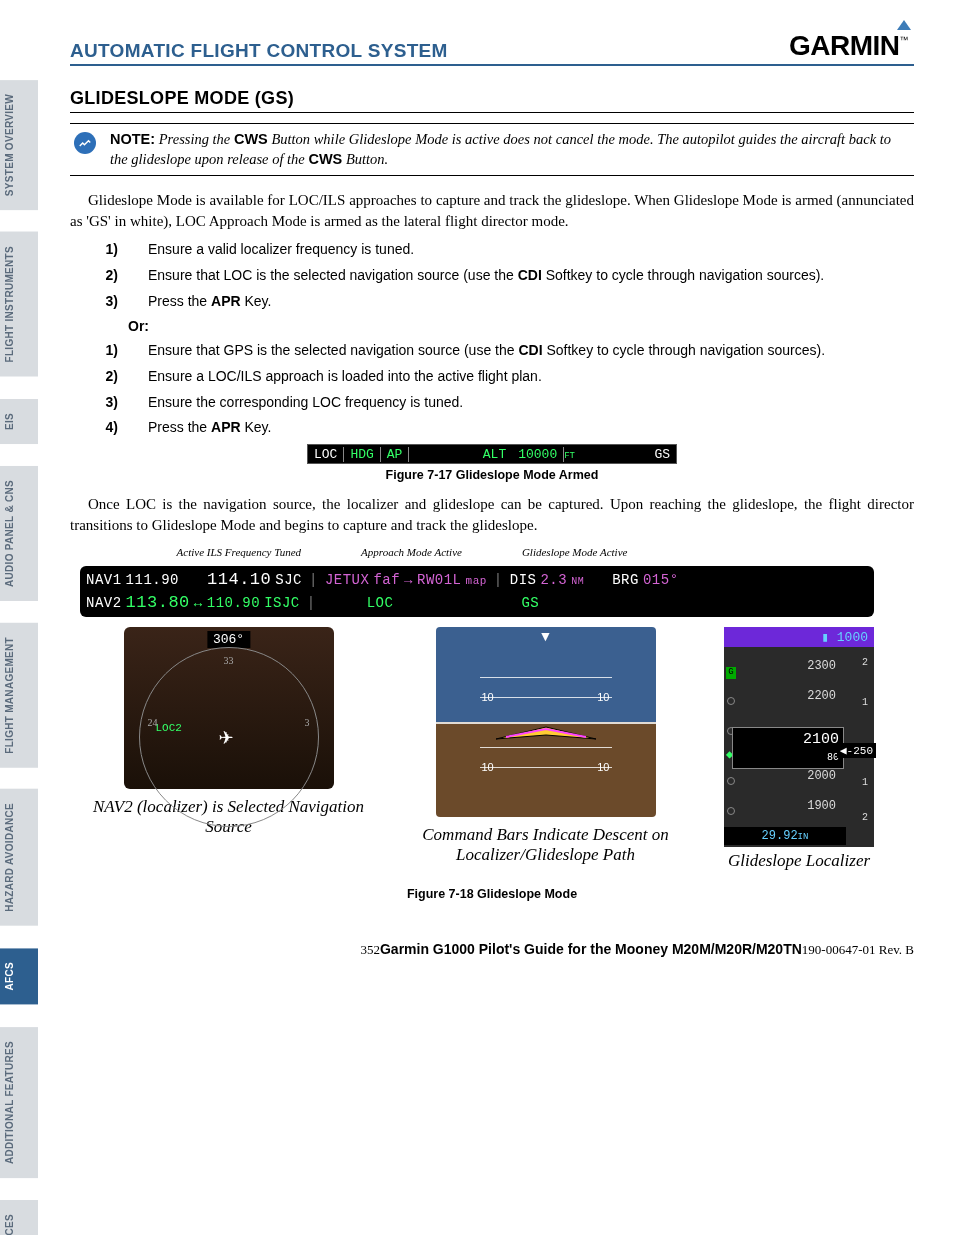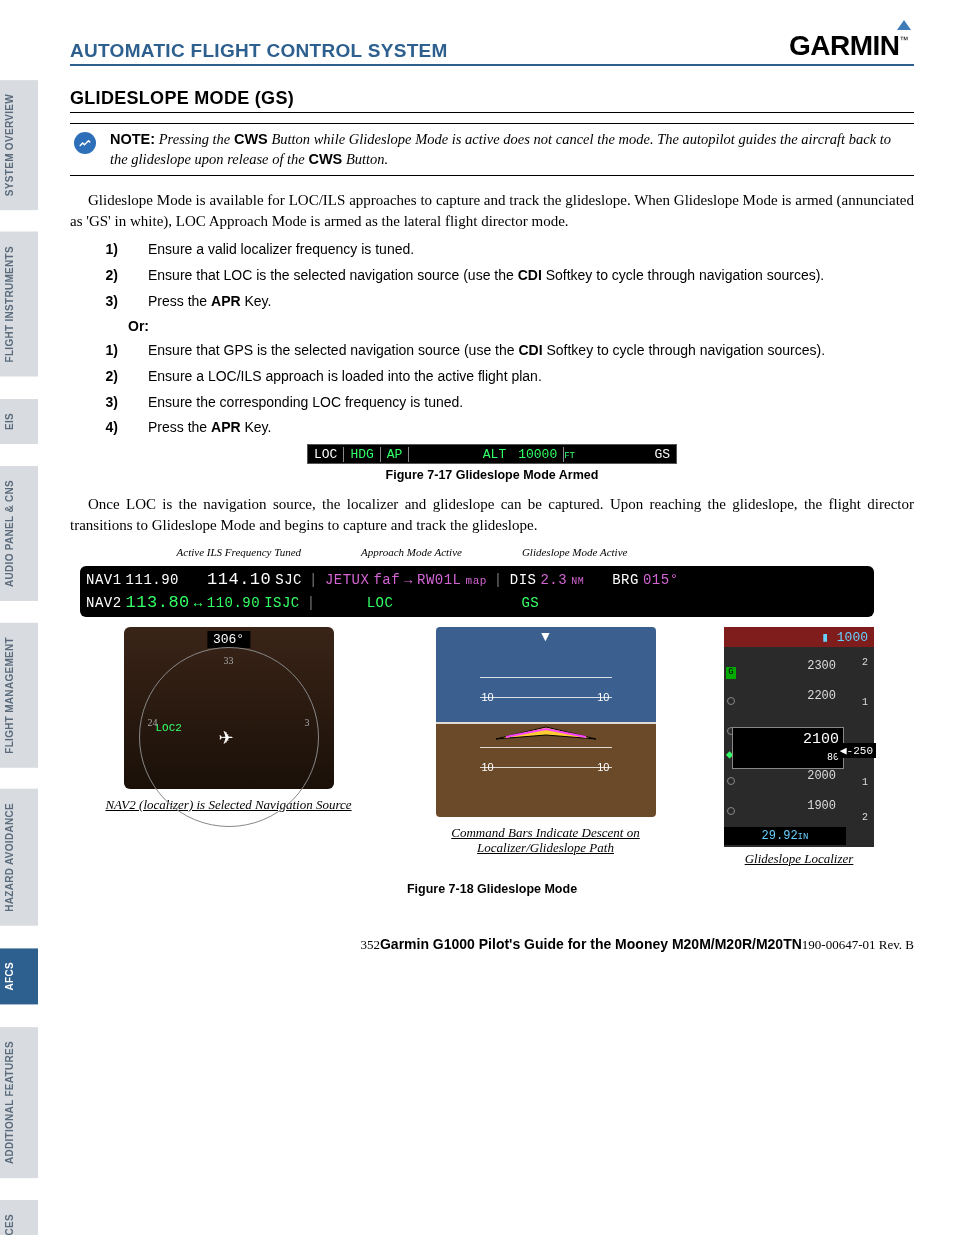--- a/index.html
+++ b/index.html
@@ -235,21 +235,21 @@
   .alt-tape {
     width: 150px; height: 220px;
     background: #2a2a2a;
     position: relative;
     margin: 0 auto;
     font-family: 'Courier New', monospace;
     color: #ddd;
     font-size: 12px;
   }
   .alt-top {
-    background: #7f1d1d; color: #66d0ff;
+    background: #6d28d9; color: #66d0ff;
     padding: 2px 6px;
     font-size: 13px;
     text-align: right;
   }
   .alt-val { position: absolute; right: 38px; }
   .alt-box {
     position: absolute;
     top: 100px; left: 8px; right: 30px;
     background: #000;
     color: #fff;
@@ -271,24 +271,23 @@
     bottom: 2px; left: 0; right: 28px;
     background: #000;
     color: #66d0ff;
     text-align: center;
     font-size: 12px;
     padding: 2px;
   }
   .alt-gbar { position: absolute; left: 2px; top: 30px; bottom: 30px; width: 10px; }
   .inst-caption {
     font-style: italic;
-    font-size: 13px;
+    font-size: 17px;
     margin-top: 8px;
     line-height: 1.2;
-    text-decoration: underline;
   }
   .footer {
     display: flex;
     justify-content: flex-end;
     align-items: baseline;
     margin-top: 40px;
     font-size: 13px;
   }
   .footer .mid {
     font-family: Arial, sans-serif;

